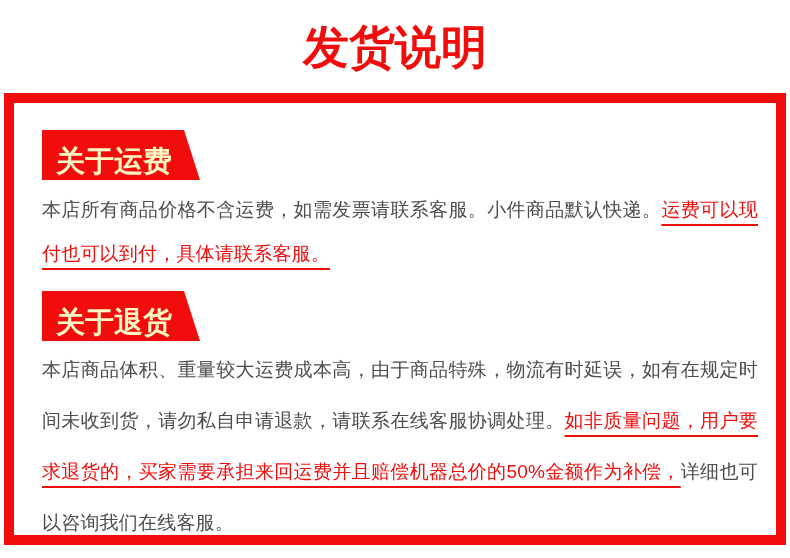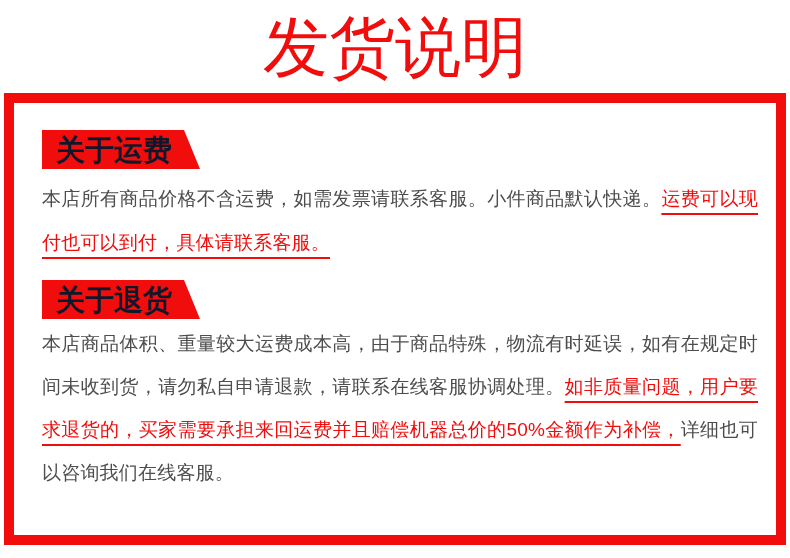--- a/index.html
+++ b/index.html
@@ -17,22 +17,22 @@
   }
   
   .title-wrap {
     height: 93px;
     display: flex;
     align-items: center;
     justify-content: center;
   }
   .page-title {
     margin: 0;
-    font-size: 66px;
-    font-weight: 400;
+    font-size: 46px;
+    font-weight: 700;
     letter-spacing: 0px;
     color: var(--accent);
     line-height: 1;
   }
   
   .frame {
     position: absolute;
     left: 4px;
     right: 4px;
     top: 93px;
@@ -41,41 +41,41 @@
     box-sizing: border-box;
     overflow: hidden;
   }
   .frame-inner {
     padding: 0 18px 0 28px;
   }
   
   .badge {
     display: inline-block;
     background: var(--accent);
-    color: #0f172a;
+    color: #fef9c3;
     font-size: 29px;
     font-weight: 700;
     line-height: 38px;
     height: 38px;
-    padding: 1px 28px 0 14px;
+    padding: 12px 28px 0 14px;
     clip-path: polygon(0 0, calc(100% - 16px) 0, 100% 100%, 0 100%);
   }
   .badge-1 { margin-top: 27px; }
   .badge-2 { margin-top: 15px; text-align: right; }
   
   .body-text {
     margin: 0;
     color: #4d4d4d;
     font-size: 19px;
     text-align: justify;
     letter-spacing: 0.2px;
     max-width: 722px;
   }
   .p1 { margin-top: 8px;  line-height: 44px; }
-  .p2 { margin-top: 3px;  line-height: 43px; }
+  .p2 { margin-top: 3px;  line-height: 51px; }
   .seg-normal { color: #4d4d4d; }
   .seg-red-underline {
     color: var(--accent);
     text-decoration: underline;
     text-decoration-color: var(--accent);
     text-decoration-thickness: 2px;
     text-underline-offset: 8px;
   }
 </style>
 </head>

